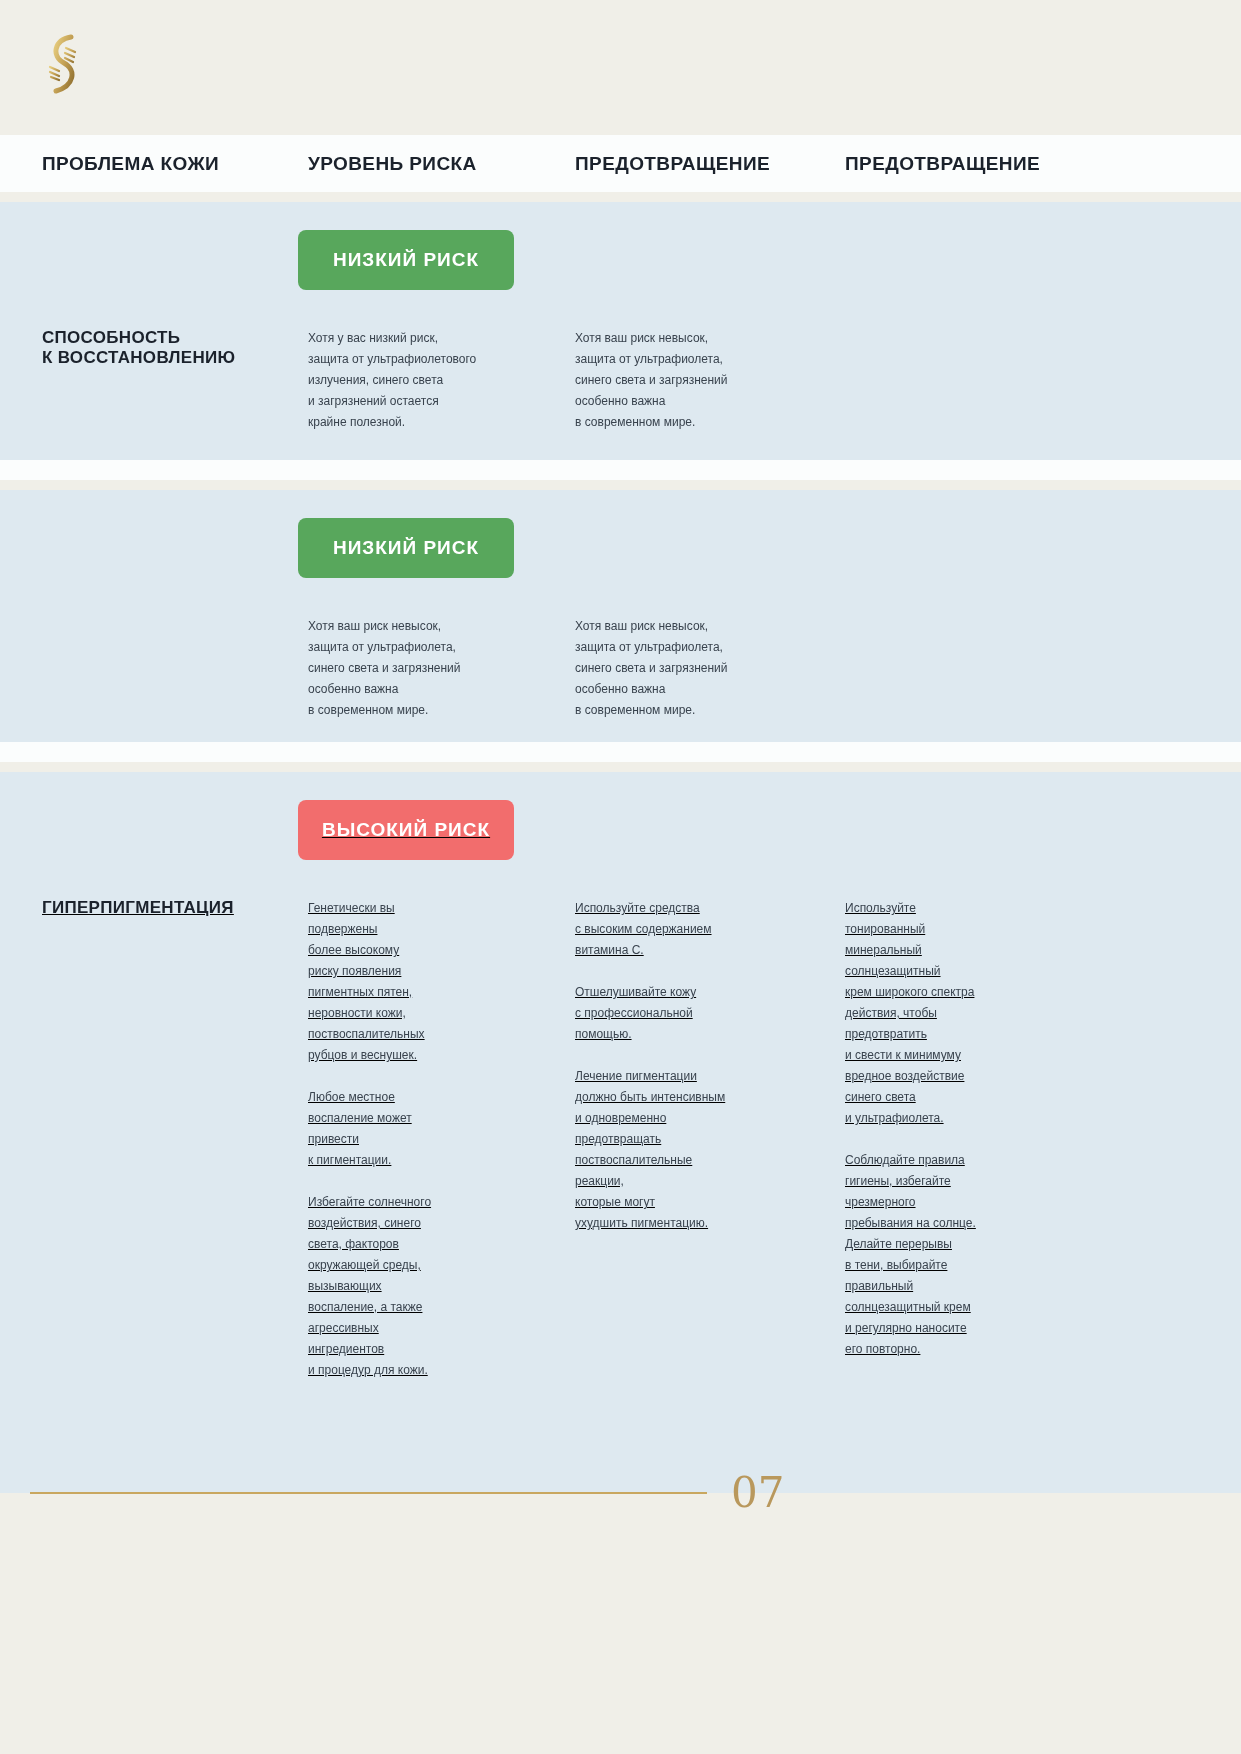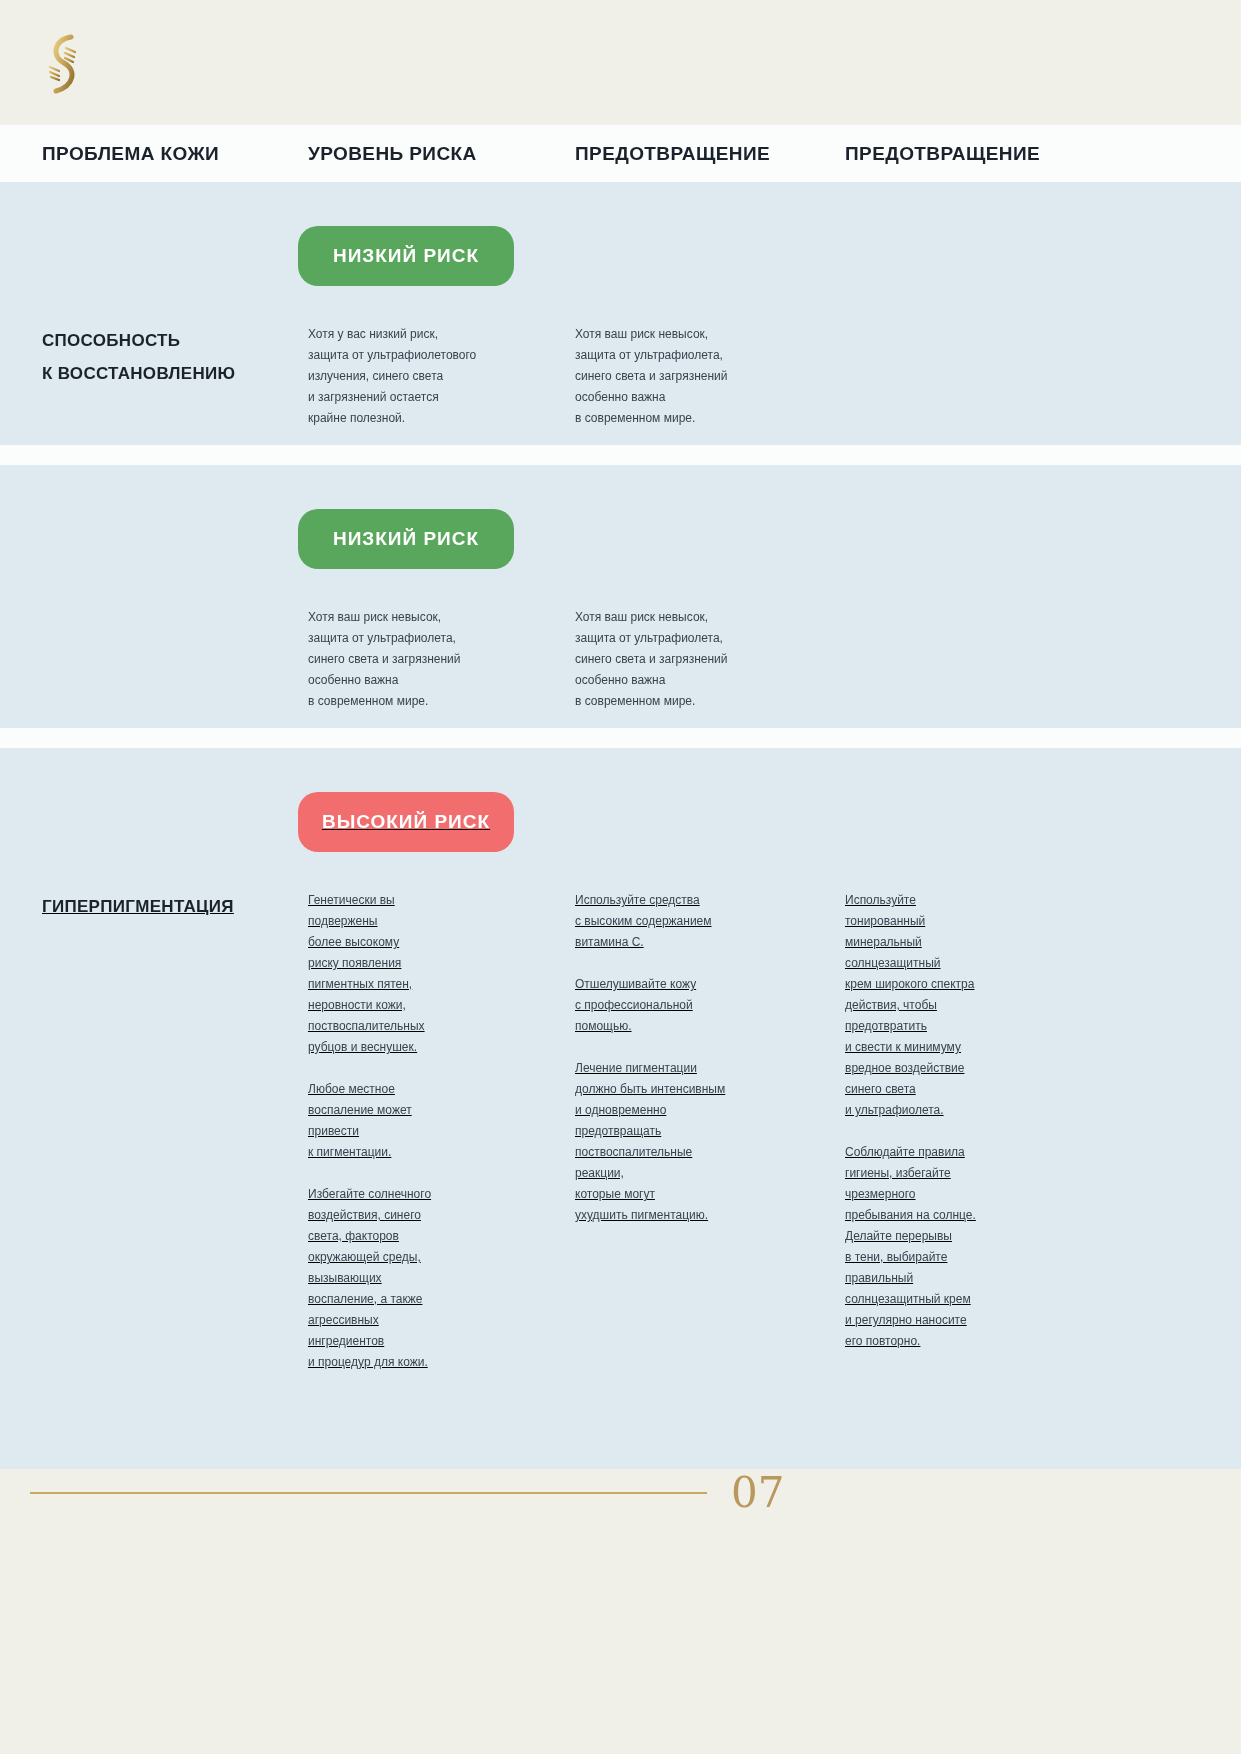--- a/index.html
+++ b/index.html
@@ -22,21 +22,22 @@
     background:var(--page-bg);
     overflow:hidden;
   }
   
   .top-band{height:125px;position:relative;}
   .logo{position:absolute;left:44px;top:34px;width:36px;height:60px;}
   
   .grid-cols{
     display:grid;
     grid-template-columns:266px 267px 270px 1fr;
-    padding:16px 42px;
+    padding:0 42px;
+    margin-top:10px;
   }
   .header-row{
     height:57px;
     background:var(--band-bg);
     align-items:center;
   }
   .hcol{
     font-size:19px;font-weight:700;
     color:var(--heading-text);
     letter-spacing:.4px;
@@ -47,30 +48,30 @@
     background:var(--section-bg);
     grid-template-rows:auto auto;
     align-content:start;
   }
   .sec-gap{height:20px;background:var(--band-bg);}
   .badge{
     grid-column:2;grid-row:1;
     justify-self:start;
     width:216px;height:60px;
     margin:28px 0 38px -10px;
-    border-radius:20px;
+    border-radius:8px;
     display:flex;align-items:center;justify-content:center;
     color:#ffffff;font-weight:700;font-size:19px;letter-spacing:1px;
     white-space:nowrap;
   }
   .badge.low{background:var(--risk-low);}
   .badge.high{background:var(--risk-high);}
   .problem{
     grid-column:1;grid-row:2;
-    font-size:17px;font-weight:700;line-height:33px;
+    font-size:17px;font-weight:700;line-height:20px;
     color:var(--heading-text);
     letter-spacing:.3px;
     white-space:pre-line;
     padding-right:16px;
   }
   .cell-text{
     font-size:12px;line-height:21px;
     color:var(--body-text);
     white-space:pre-line;
     padding-right:18px;

